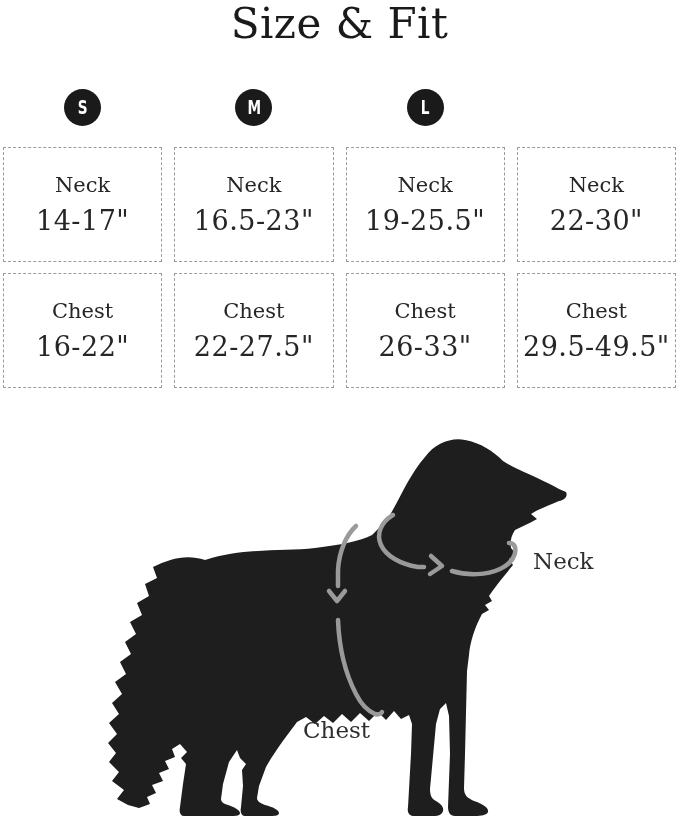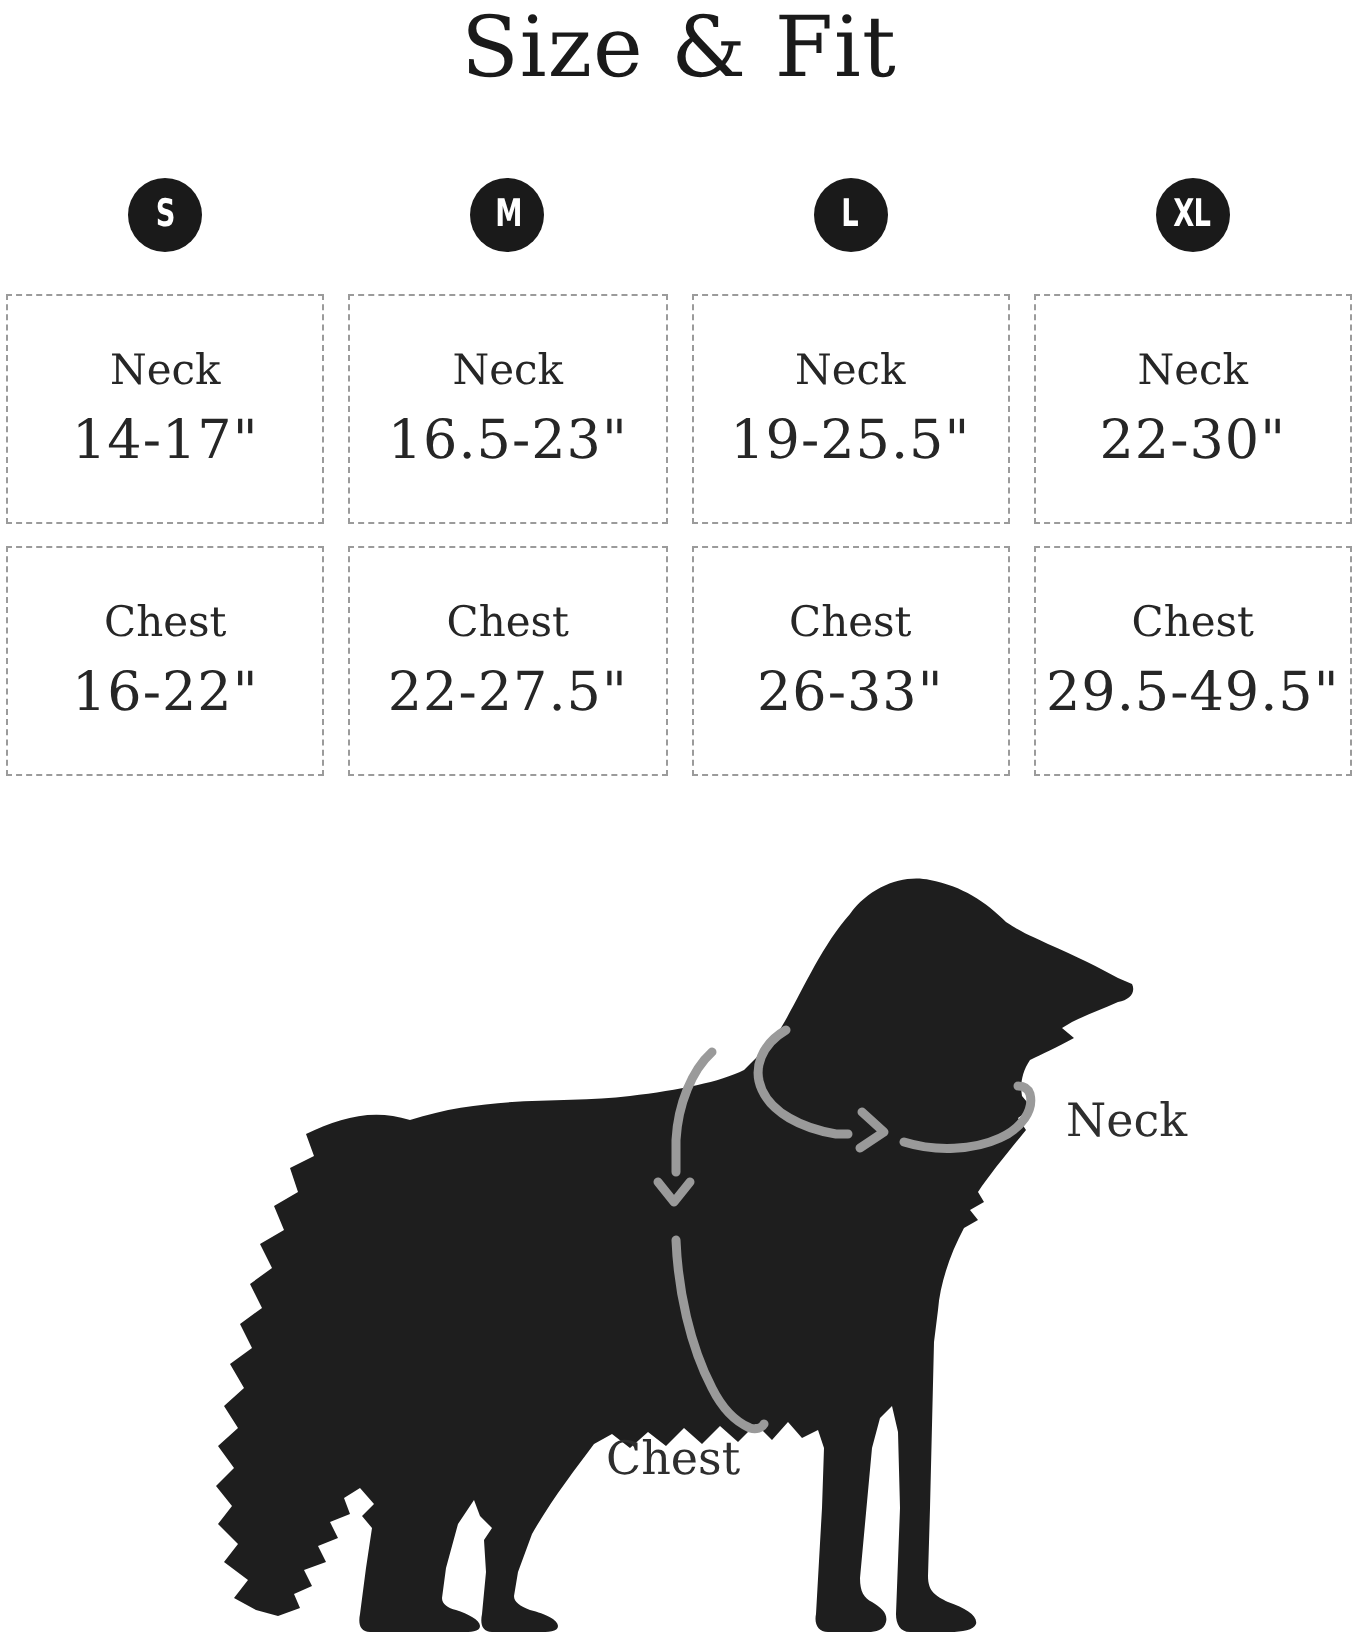--- a/index.html
+++ b/index.html
@@ -75,25 +75,20 @@
       </div>
     </div>
     <div class="badge-cell">
       <div class="badge">
         <span>M</span>
       </div>
     </div>
     <div class="badge-cell">
       <div class="badge">
         <span>L</span>
-      </div>
-    </div>
-    <div class="badge-cell">
-      <div class="badge">
-        <span>XL</span>
       </div>
     </div>
   </div>
 
   <div class="size-table">
     <div class="cell">
       <div class="cell-label">Neck</div>
       <div class="cell-value">14-17"</div>
     </div>
     <div class="cell">

